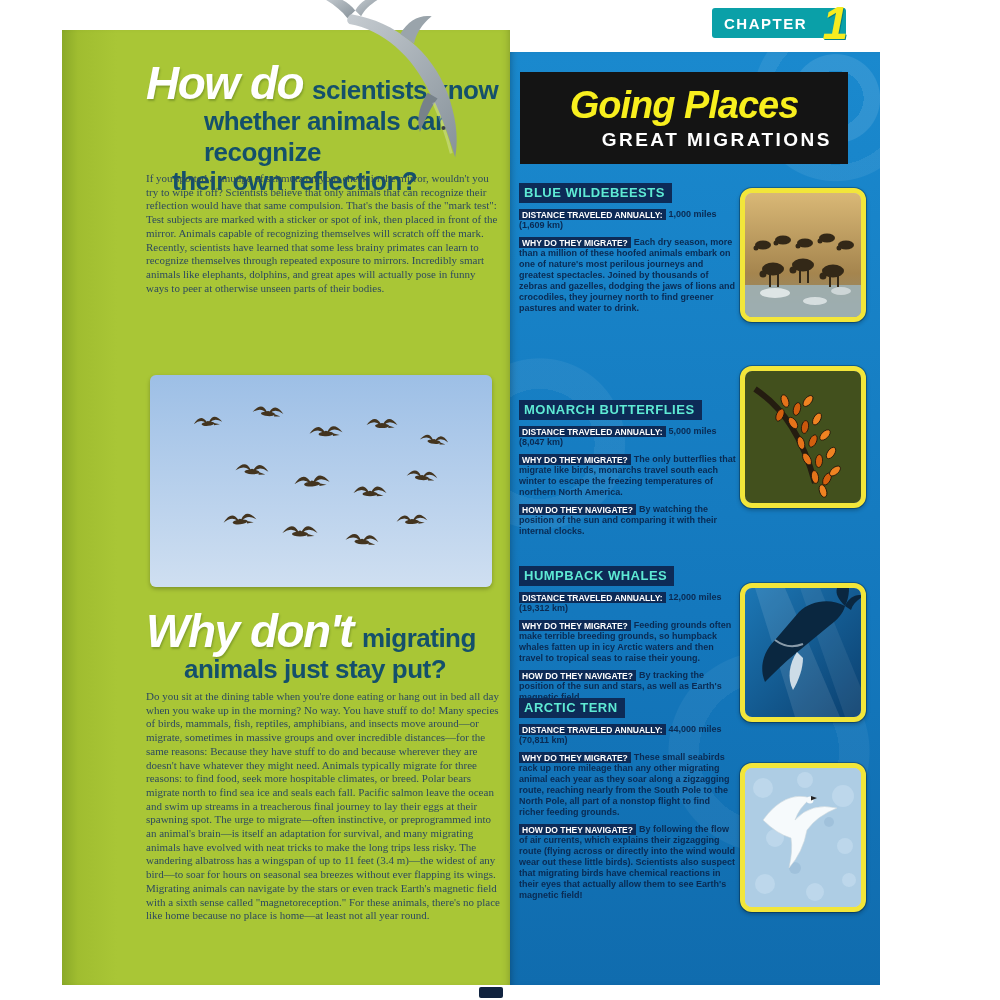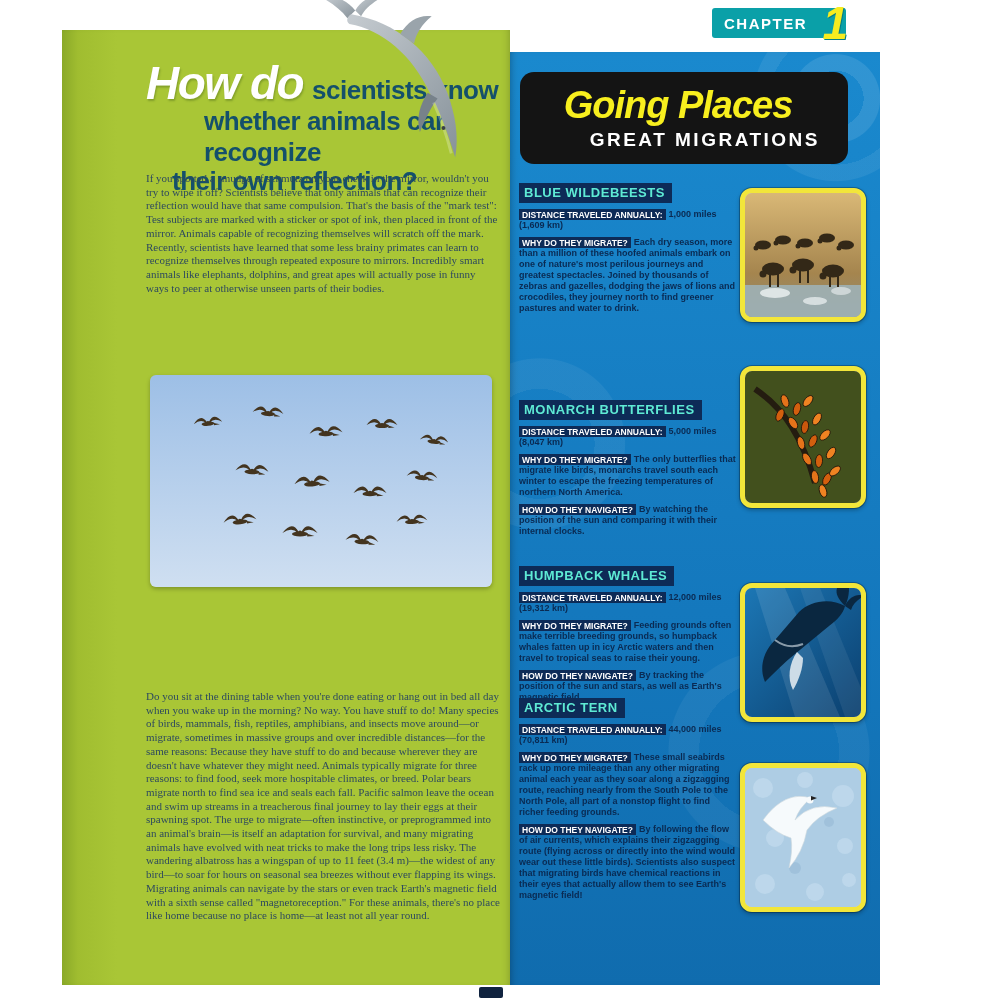--- a/index.html
+++ b/index.html
@@ -42,22 +42,22 @@
     position: absolute; left: 510px; top: 52px; width: 370px; height: 933px;
     background:
       radial-gradient(circle at 88% 5%, transparent 0 28px, rgba(255,255,255,0.10) 28px 44px, transparent 45px 66px, rgba(255,255,255,0.07) 66px 82px, transparent 83px),
       radial-gradient(circle at 8% 42%, transparent 0 55px, rgba(255,255,255,0.06) 55px 85px, transparent 86px),
       radial-gradient(circle at 70% 75%, transparent 0 70px, rgba(255,255,255,0.05) 70px 100px, transparent 101px),
       linear-gradient(180deg, #1a89ce 0%, #1478bd 60%, #106cae 100%);
     box-shadow: inset 6px 0 8px -6px rgba(0,0,0,0.35);
   }
   .gp-header {
     position: absolute; left: 10px; top: 20px; width: 328px; height: 92px;
-    background: #141414; border-radius: 14px;
-    display: flex; flex-direction: column; justify-content: center; padding: 4px 28px 6px 16px;
+    background: #141414; border-radius: 0;
+    display: flex; flex-direction: column; justify-content: center; padding: 4px 16px 6px 16px;
   }
   .gp-title {
     color: #f8ef1e; font-size: 38px; font-weight: 800; font-style: italic;
     letter-spacing: -1px; align-self: center;
   }
   .gp-sub { color: #ffffff; font-size: 19px; font-weight: 700; letter-spacing: 2.5px; align-self: flex-end; margin-top: 2px; }
 
   .sec { position: absolute; left: 9px; width: 218px; }
   #sec-0 { top: 131px; } #sec-1 { top: 348px; } #sec-2 { top: 514px; } #sec-3 { top: 646px; }
   .sec-head {
@@ -135,20 +135,27 @@
         <use href="#bird" transform="translate(162,108) scale(1.6) rotate(-4)"></use>
         <use href="#bird" transform="translate(220,118) scale(1.5)"></use>
         <use href="#bird" transform="translate(272,102) scale(1.4) rotate(5)"></use>
         <use href="#bird" transform="translate(90,146) scale(1.5) rotate(-6)"></use>
         <use href="#bird" transform="translate(150,158) scale(1.6)"></use>
         <use href="#bird" transform="translate(212,166) scale(1.5) rotate(4)"></use>
         <use href="#bird" transform="translate(262,146) scale(1.4) rotate(-3)"></use>
       </svg>
     </div>
 
+    <div class="q-title" id="q2-title">
+      <div class="line1">
+        <span class="q-accent">Why don't</span>
+        <span class="q-rest">migrating</span>
+      </div>
+      <div class="q-line2">animals just stay put?</div>
+    </div>
 
     <p class="q-body" id="q2-body">Do you sit at the dining table when you're done eating or hang out in bed all day when you wake up in the morning? No way. You have stuff to do! Many species of birds, mammals, fish, reptiles, amphibians, and insects move around—or migrate, sometimes in massive groups and over incredible distances—for the same reasons: Because they have stuff to do and because wherever they are doesn't have whatever they might need. Animals typically migrate for three reasons: to find food, seek more hospitable climates, or breed. Polar bears migrate north to find sea ice and seals each fall. Pacific salmon leave the ocean and swim up streams in a treacherous final journey to lay their eggs at their spawning spot. The urge to migrate—often instinctive, or preprogrammed into an animal's brain—is itself an adaptation for survival, and many migrating animals have evolved with neat tricks to make the long trips less risky. The wandering albatross has a wingspan of up to 11 feet (3.4 m)—the widest of any bird—to soar for hours on seasonal sea breezes without ever flapping its wings. Migrating animals can navigate by the stars or even track Earth's magnetic field with a sixth sense called "magnetoreception." For these animals, there's no place like home because no place is home—at least not all year round.</p>
   </div>
 
   <div class="right-page">
 
     <div class="gp-header">
       <div class="gp-title">Going Places</div>
       <div class="gp-sub">GREAT MIGRATIONS</div>
     </div>

